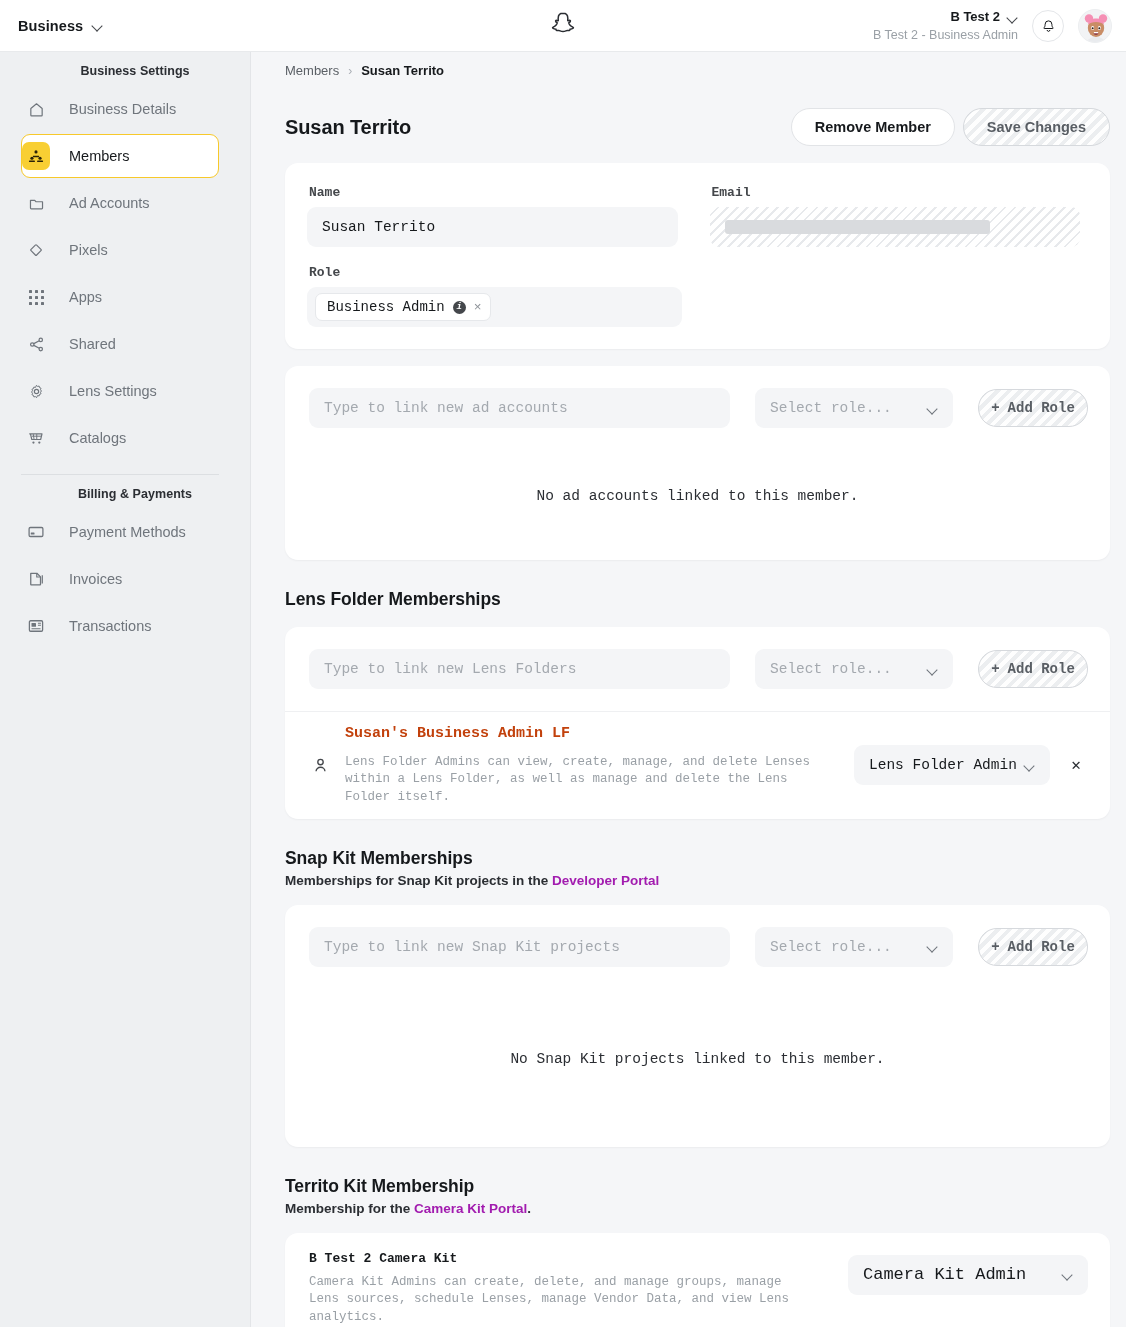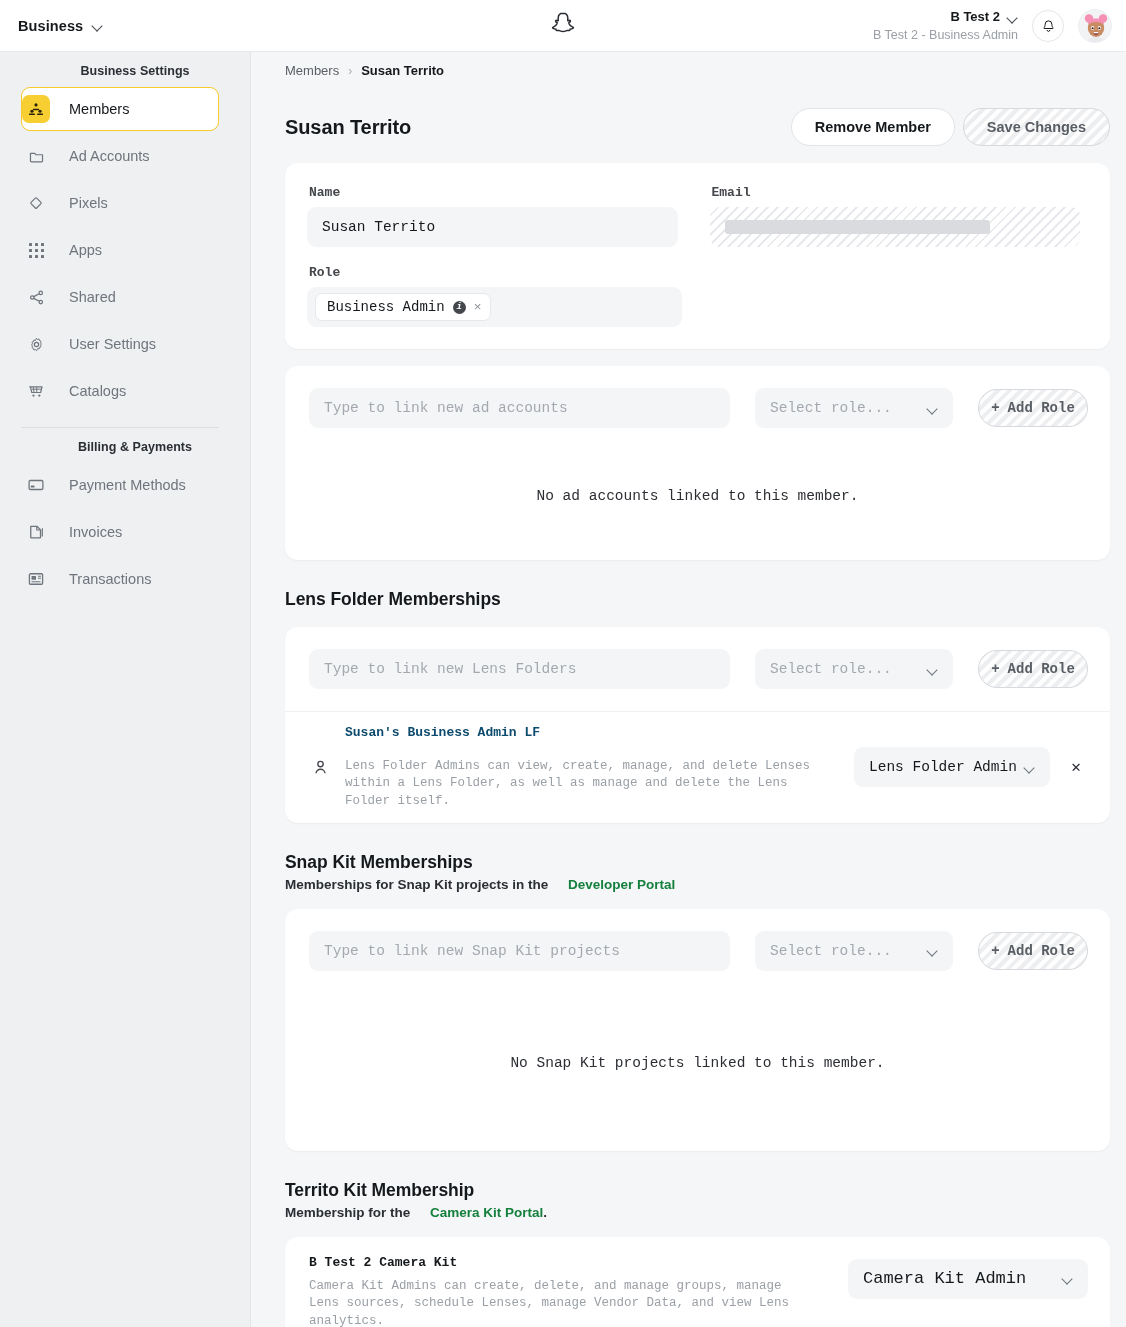--- a/index.html
+++ b/index.html
@@ -162,21 +162,21 @@
   .chip-x { font-size: 13px; color: #8d9298; cursor: pointer; line-height: 1; }
 
   .sec-title {
     font-size: 17.5px; font-weight: bold; color: #16191c;
     padding: 29px 0 0 34px; letter-spacing: -.05px;
   }
   .sec-sub {
     font-size: 13.5px; font-weight: bold; color: #2b2e33;
     padding: 4px 0 0 34px;
   }
-  .sec-sub a { color: #15803d; text-decoration: none; cursor: pointer; margin-left: 16px; }
+  .sec-sub a { color: #a21caf; text-decoration: none; cursor: pointer; }
 
   .linkrow { display: flex; align-items: center; gap: 25px; padding: 22px 22px 22px 24px; }
   .link-input {
     flex: 1 1 auto; height: 40px; border-radius: 9px; background: #f4f5f7;
     border: none; padding: 0 15px; font-size: 14.5px; color: #16191c;
     font-family: inherit;
   }
   .link-input::placeholder { color: #a4a9af; }
   .role-select {
     width: 198px; flex: 0 0 198px; height: 40px; border-radius: 9px;
@@ -199,21 +199,21 @@
     padding: 38px 0 56px 0;
   }
   .empty-state.tall { padding: 62px 0 80px 0; }
 
   .mem-row {
     display: flex; align-items: center; border-top: 1px solid #eff0f2;
     padding: 13px 22px 13px 24px; gap: 14px;
   }
   .mem-row .person-ico { flex: 0 0 22px; display: flex; align-items: center; justify-content: center; }
   .mem-info { flex: 1 1 auto; min-width: 0; }
-  .mem-name { font-size: 13px; font-weight: bold; color: #0c4a6e; margin-bottom: 18px; }
+  .mem-name { font-size: 15px; font-weight: bold; color: #c2410c; margin-bottom: 12px; }
   .mem-desc { font-size: 12.5px; color: #9aa0a6; line-height: 1.38; max-width: 500px; }
   .mem-select {
     width: 196px; flex: 0 0 196px; height: 40px; border-radius: 9px;
     background: #f4f5f7; display: flex; align-items: center;
     justify-content: space-between; padding: 0 15px; cursor: pointer;
   }
   .mem-select .val { font-size: 14.5px; color: #16191c; }
   .row-x {
     flex: 0 0 24px; text-align: center; font-size: 16px; color: #2b2e33;
     cursor: pointer; font-weight: bold;
@@ -290,20 +290,28 @@
           <path d="M6.5 34c1.4-4.6 5.6-7 10.5-7s9.1 2.4 10.5 7z" fill="#e9ebee"></path>
         </svg>
       </div>
     </div>
   </div>
 
   <div class="sidebar">
 
     <div class="side-section-title">Business Settings</div>
 
+    <div class="nav-item">
+      <span class="ico">
+        <svg width="17" height="17" viewBox="0 0 24 24" fill="none">
+          <path d="M4 10.5 12 4l8 6.5V20a1 1 0 0 1-1 1H5a1 1 0 0 1-1-1z" stroke="#6f757c" stroke-width="1.7" stroke-linejoin="round"></path>
+        </svg>
+      </span>
+      <span class="txt">Business Details</span>
+    </div>
 
     <div class="nav-item active">
       <span class="ico">
         <svg width="18" height="18" viewBox="0 0 24 24">
           <circle cx="12" cy="6.5" r="2.1" fill="#2b2307"></circle>
           <path d="M8.4 11.6h7.2c.5 0 .8.5.6.9l-.5 1h-7.4l-.5-1c-.2-.4.1-.9.6-.9z" fill="#2b2307"></path>
           <circle cx="6.6" cy="15" r="2.1" fill="#2b2307"></circle>
           <circle cx="17.4" cy="15" r="2.1" fill="#2b2307"></circle>
           <path d="M3.2 20h6.8c.5 0 .8-.5.6-.9l-.5-1H3.1l-.5 1c-.2.4.1.9.6.9z" fill="#2b2307"></path>
           <path d="M14 20h6.8c.5 0 .8-.5.6-.9l-.5-1h-6.9l-.6 1c-.2.4.1.9.6.9z" fill="#2b2307"></path>
@@ -361,21 +369,21 @@
       <span class="txt">Shared</span>
     </div>
 
     <div class="nav-item">
       <span class="ico">
         <svg width="17" height="17" viewBox="0 0 24 24" fill="none">
           <circle cx="12" cy="12" r="3" stroke="#6f757c" stroke-width="1.7"></circle>
           <path d="M12 3.2l1.5 1.7 2.2-.6.6 2.2 2.1.9-.8 2.1 1.4 1.8-1.4 1.8.8 2.1-2.1.9-.6 2.2-2.2-.6L12 20.8l-1.5-1.7-2.2.6-.6-2.2-2.1-.9.8-2.1L5 12.7l1.4-1.8-.8-2.1 2.1-.9.6-2.2 2.2.6z" stroke="#6f757c" stroke-width="1.4" stroke-linejoin="round"></path>
         </svg>
       </span>
-      <span class="txt">User Settings</span>
+      <span class="txt">Lens Settings</span>
     </div>
 
     <div class="nav-item">
       <span class="ico">
         <svg width="18" height="18" viewBox="0 0 24 24" fill="none">
           <path d="M3 6.5h17l-1.8 7.5H6.4L4.6 6.5" stroke="#6f757c" stroke-width="1.6" stroke-linejoin="round"></path>
           <path d="M6.6 9.6h12.2M8.4 6.8l1 7M13 6.8v7" stroke="#6f757c" stroke-width="1.3"></path>
           <circle cx="8.6" cy="18" r="1.5" fill="#6f757c"></circle>
           <circle cx="16.4" cy="18" r="1.5" fill="#6f757c"></circle>
         </svg>

